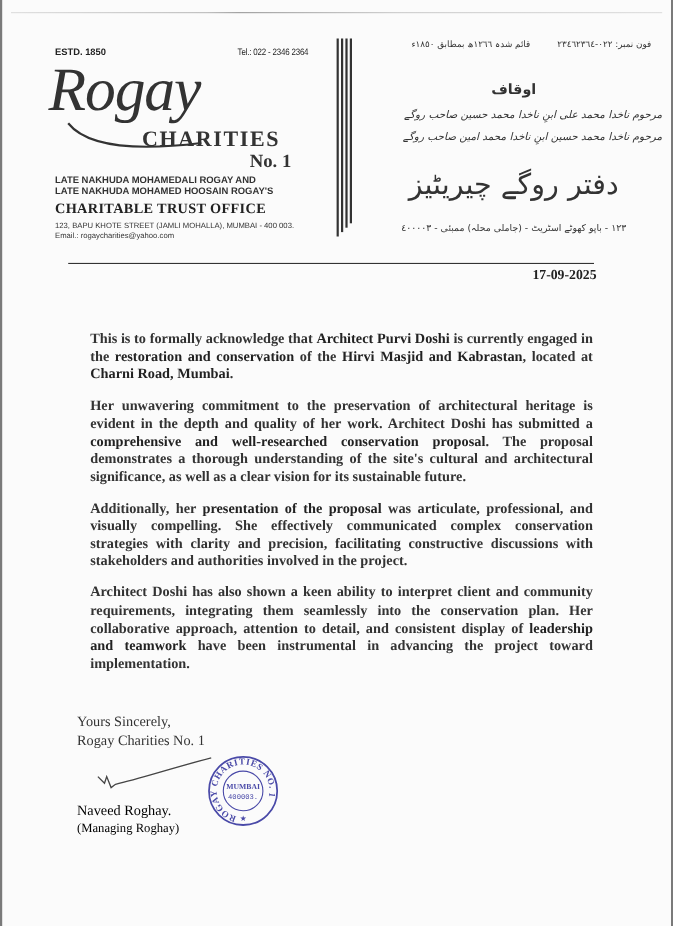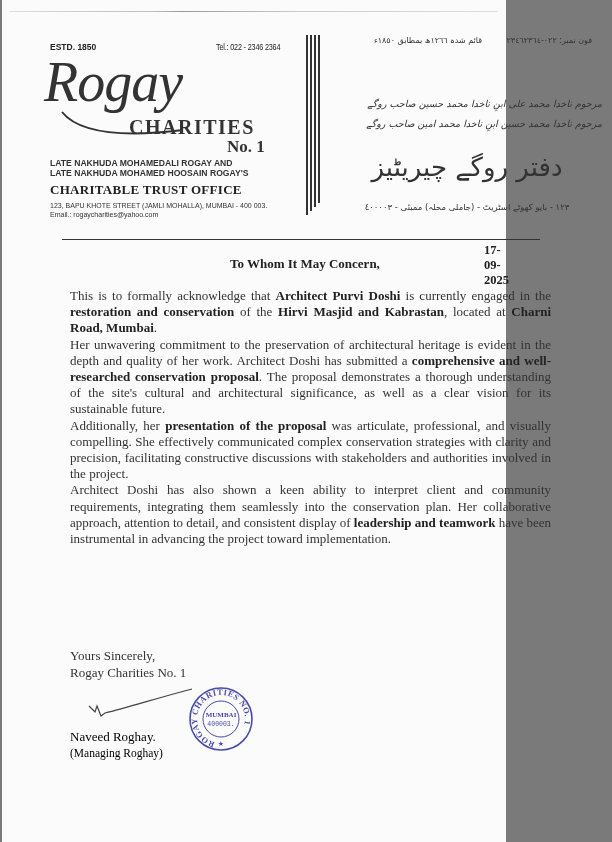--- a/index.html
+++ b/index.html
@@ -2,21 +2,21 @@
 <html><head>
 <meta charset="utf-8">
 <style>
   html, body { margin: 0; padding: 0; }
   body {
     width: 612px; height: 842px; overflow: hidden;
     background: #7a7a7a;
     font-family: "Liberation Serif", serif;
   }
   .page {
-    position: absolute; left: 2px; top: 0; width: 504px; height: 842px;
+    position: absolute; left: 2px; top: 0; width: 608px; height: 842px;
     background: #fbfbfb;
   }
   .scan-edge {
     position: absolute; left: 8px; right: 8px; top: 11px; height: 1px;
     background: linear-gradient(to right, #ddd, #bbb 30%, #999 35%, #ccc 60%, #ddd);
   }
   .lh-left { position: absolute; left: 48px; top: 42px; width: 255px; }
   .estd {
     position: absolute; left: 0; top: 0;
     font-family: "Liberation Sans", sans-serif; font-size: 8.5px; font-weight: bold; color: #222;
@@ -83,21 +83,21 @@
     font-weight: bold; font-size: 12.5px; color: #222;
   }
   .salutation {
     position: absolute; left: 228px; top: 256px;
     font-weight: bold; font-size: 13px; color: #222;
   }
   .body-text {
     position: absolute; left: 68px; top: 288px; width: 481px;
     font-size: 13px; line-height: 16.2px; color: #333; text-align: justify;
   }
-  .body-text p { margin: 0; }
+  .body-text p { margin: 12px; font-weight: bold; }
   .body-text b { color: #222; }
 
   .closing { position: absolute; left: 68px; top: 648px; font-size: 13px; line-height: 16.5px; color: #333; }
   .signature { position: absolute; left: 85px; top: 686px; width: 110px; height: 40px; }
   .signer { position: absolute; left: 68px; top: 729px; font-size: 13px; line-height: 16px; color: #000000; }
   .signer .role { font-size: 11.5px; }
   .stamp { position: absolute; left: 186px; top: 686px; width: 66px; height: 66px; }
 </style>
 </head>
 <body>
@@ -124,29 +124,29 @@
   <div class="bars">
     <span style="left:0;height:180px"></span>
     <span style="left:4px;height:176px"></span>
     <span style="left:8px;height:172px"></span>
     <span style="left:12px;height:168px"></span>
   </div>
 
   <div class="lh-right">
     <div class="urdu urdu-phone">فون نمبر: ٠٢٢-٢٣٤٦٢٣٦٤</div>
     <div class="urdu urdu-estd">قائم شدہ ١٢٦٦ھ بمطابق ١٨٥٠ء</div>
+    <div class="urdu urdu-awqaf">اوقاف</div>
     <div class="urdu urdu-line1">مرحوم ناخدا محمد علی ابنِ ناخدا محمد حسین صاحب روگے</div>
     <div class="urdu urdu-line2">مرحوم ناخدا محمد حسین ابنِ ناخدا محمد امین صاحب روگے</div>
     <div class="urdu urdu-office">دفتر روگے چیریٹیز</div>
     <div class="urdu urdu-addr">١٢٣ - باپو کھوٹے اسٹریٹ - (جاملی محلہ) ممبئی - ٤٠٠٠٠٣</div>
   </div>
 
   <div class="rule"></div>
   <div class="date">17-09-2025</div>
-  <div class="salutation">To Whom It May Concern,</div>
 
   <div class="body-text" id="body-text">
       <p><span>This is to formally acknowledge that </span><b>Architect Purvi Doshi</b><span> is currently engaged in the </span><b>restoration and conservation</b><span> of the </span><b>Hirvi Masjid and Kabrastan</b><span>, located at </span><b>Charni Road, Mumbai</b><span>.</span></p>
       <p><span>Her unwavering commitment to the preservation of architectural heritage is evident in the depth and quality of her work. Architect Doshi has submitted a </span><b>comprehensive and well-researched conservation proposal</b><span>. The proposal demonstrates a thorough understanding of the site's cultural and architectural significance, as well as a clear vision for its sustainable future.</span></p>
       <p><span>Additionally, her </span><b>presentation of the proposal</b><span> was articulate, professional, and visually compelling. She effectively communicated complex conservation strategies with clarity and precision, facilitating constructive discussions with stakeholders and authorities involved in the project.</span></p>
       <p><span>Architect Doshi has also shown a keen ability to interpret client and community requirements, integrating them seamlessly into the conservation plan. Her collaborative approach, attention to detail, and consistent display of </span><b>leadership and teamwork</b><span> have been instrumental in advancing the project toward implementation.</span></p>
     </div>
 
   <div class="closing">
     <div>Yours Sincerely,</div>

